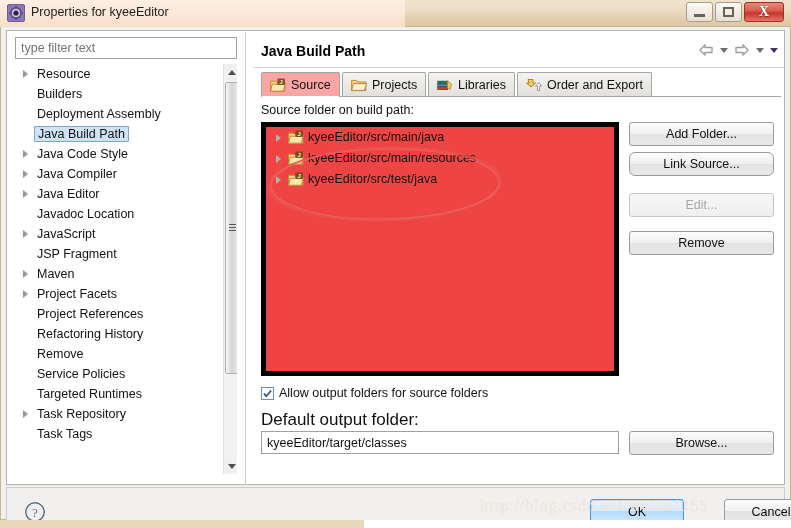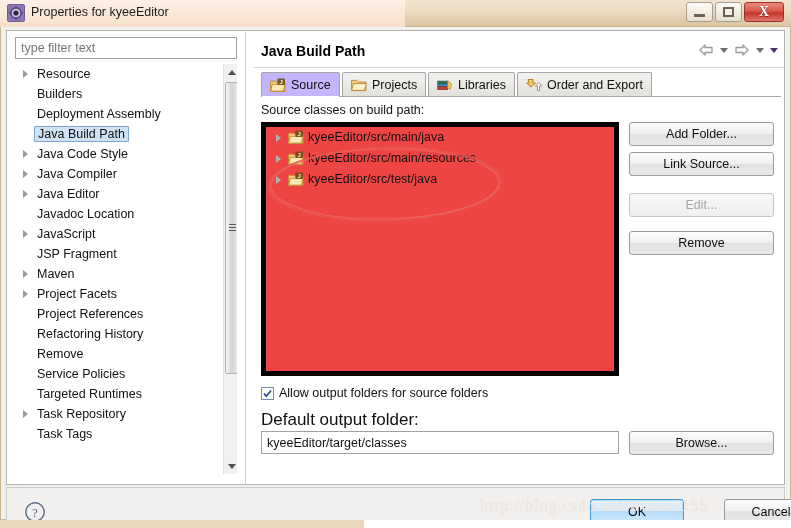--- a/index.html
+++ b/index.html
@@ -182,21 +182,21 @@
     position: absolute; top: 0; height: 24px;
     display: flex; align-items: center; gap: 5px;
     padding: 0 8px;
     font-size: 12.5px; color: #111;
     border: 1px solid #a5a5a5;
     border-bottom: none;
     background: linear-gradient(to bottom,#f4f3f1,#e2e0dc);
     border-radius: 2px 2px 0 0;
   }
   .tab.active {
-    background: #c4b5fd;
+    background: #fca5a5;
     border-color: #a5a5a5;
     z-index: 3;
     height: 25px;
   }
   #tab-underline {
     position: absolute; left: 9px; top: 65px; width: 520px; height: 1px;
     background: #a5a5a5;
   }
   #tab-active-cover {
     position: absolute; top: 65px; height: 2px; background: #ffffff; z-index: 4;
@@ -237,21 +237,21 @@
     background: linear-gradient(to bottom,#fcfcfc 0%,#f0f0f0 48%,#e2e2e2 50%,#e9e9e9 100%);
     border: 1px solid #9b9b9b; border-radius: 3px;
     display: flex; align-items: center; justify-content: center;
   }
   .sidebtn.disabled {
     color: #a6a6a6;
     background: linear-gradient(to bottom,#f7f7f7,#efefef);
     border-color: #c6c6c6;
   }
   #btn-add-folder { top: 91px; }
-  #btn-link-source { top: 121px; }
+  #btn-link-source { top: 121px; border-radius: 6px; }
   #btn-edit { top: 162px; }
   #btn-remove { top: 200px; }
 
   
   #allow-row {
     position: absolute; left: 9px; top: 355px;
     display: flex; align-items: center; gap: 5px;
     font-size: 12.5px; color: #111;
   }
   #allow-check {
@@ -464,21 +464,21 @@
               <span class="tabicon"><svg width="16" height="14" viewBox="0 0 16 14">
                   <path d="M2 1.5 L7 1.5 L7 5 L9.5 5 L5 9 L0.5 5 L3 5 Z" fill="#f3c85f" stroke="#a8791a" stroke-width=".9"></path>
                   <path d="M11.5 12.5 L11.5 8 L9.5 8 L12.8 4.5 L15.6 8 L13.6 8 L13.6 12.5 Z" fill="#ffffff" stroke="#8a8a8a" stroke-width=".9"></path>
                 </svg></span>
               <span>Order and Export</span>
             </div>
           </div>
         <div id="tab-underline"></div>
         <div id="tab-active-cover" style="left: 10px; width: 77px;"></div>
 
-        <div id="src-label">Source classes on build path:</div>
+        <div id="src-label">Source folder on build path:</div>
         <div id="src-list">
             <div class="src-row"><div class="src-arrow"></div><span class="src-icon"><svg width="16" height="15" viewBox="0 0 16 15">
                   <path d="M0.6 3.2 L0.6 13.4 L15 13.4 L15 4.6 L7.2 4.6 L5.9 3.2 Z" fill="#f6d68a" stroke="#c08a2e" stroke-width="1"></path>
                   <path d="M2.2 6.2 L15.2 6.2 L13.4 13.2 L0.6 13.2 Z" fill="#fbe6b4" stroke="#c08a2e" stroke-width="1"></path>
                   <rect x="7.4" y="0.6" width="7.6" height="6.4" rx="1" fill="#6b4a12" opacity="0.85"></rect>
                   <text x="11.2" y="5.7" font-family="Liberation Sans, sans-serif" font-size="6" font-weight="bold" fill="#f8e9c6" text-anchor="middle">J</text>
                 </svg></span><span>kyeeEditor/src/main/java</span></div>
             <div class="src-row"><div class="src-arrow"></div><span class="src-icon"><svg width="16" height="15" viewBox="0 0 16 15">
                   <path d="M0.6 3.2 L0.6 13.4 L15 13.4 L15 4.6 L7.2 4.6 L5.9 3.2 Z" fill="#f6d68a" stroke="#c08a2e" stroke-width="1"></path>
                   <path d="M2.2 6.2 L15.2 6.2 L13.4 13.2 L0.6 13.2 Z" fill="#fbe6b4" stroke="#c08a2e" stroke-width="1"></path>

